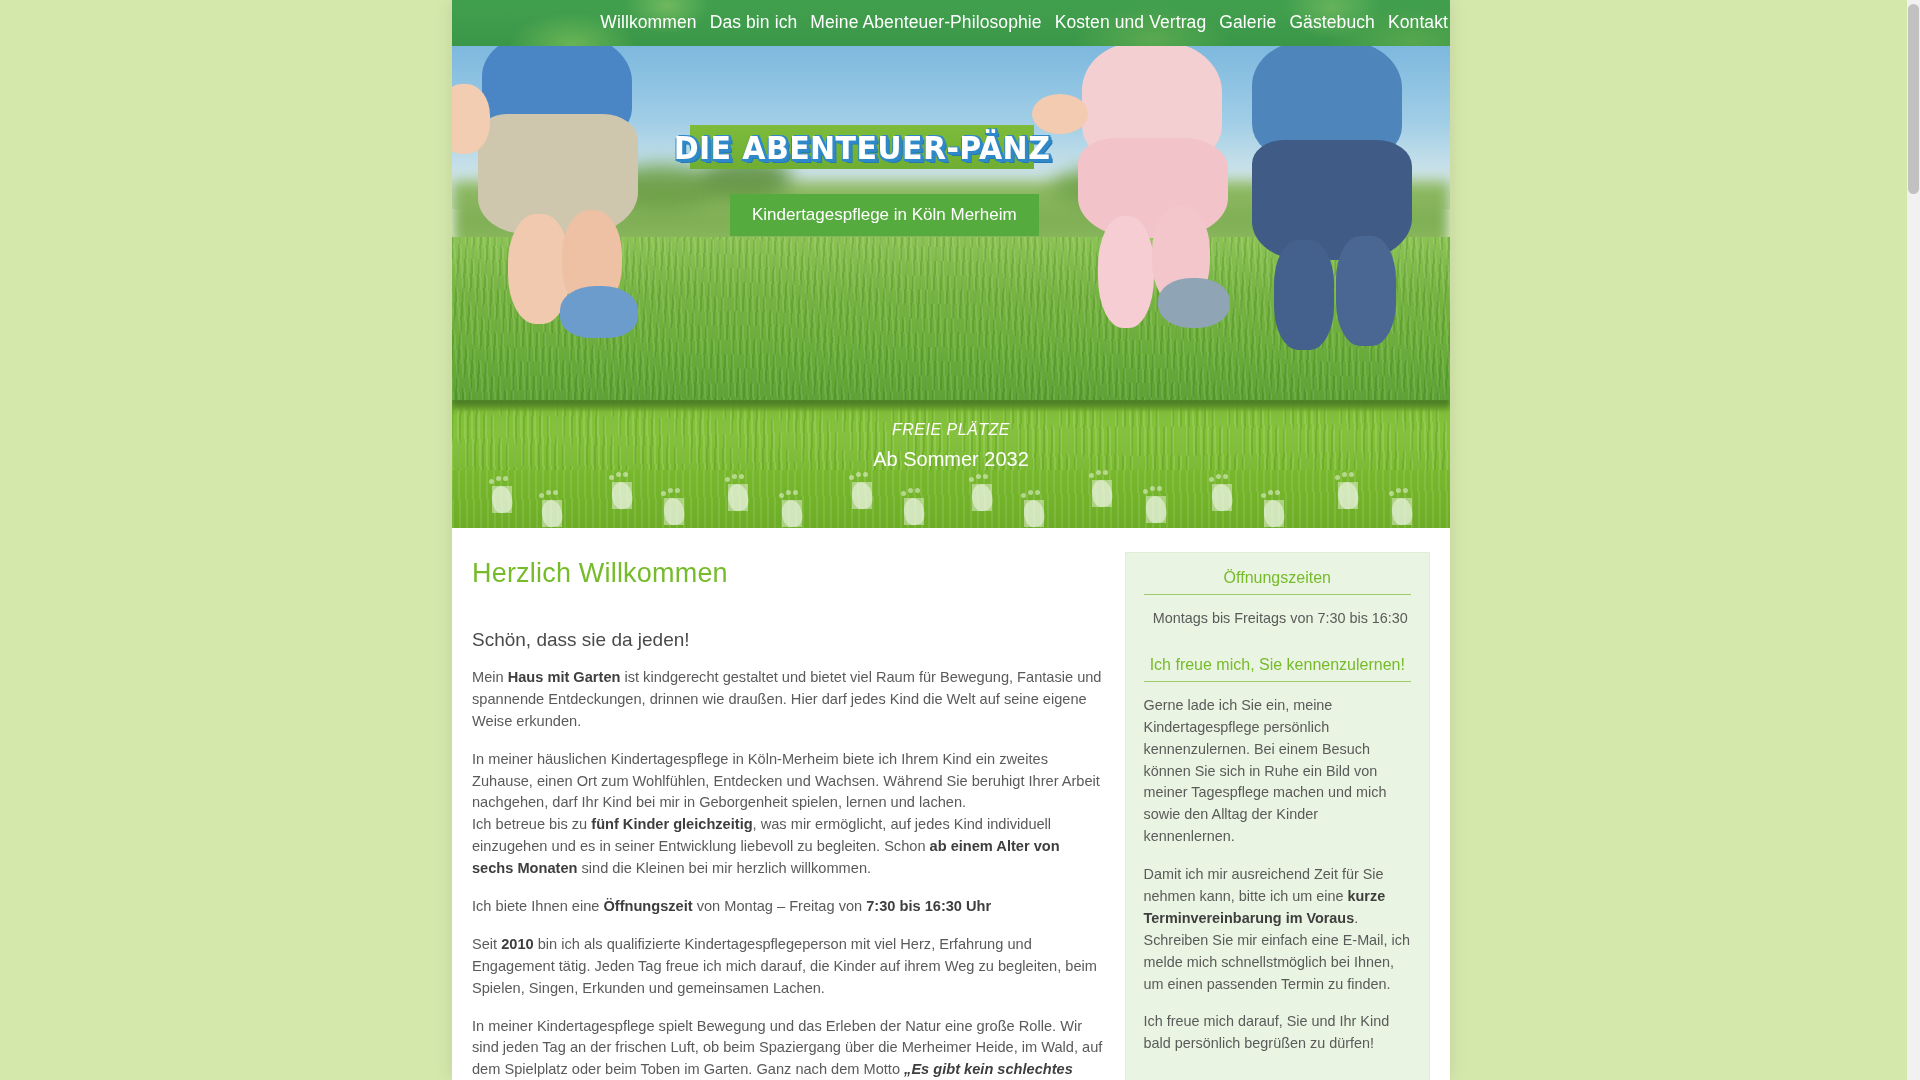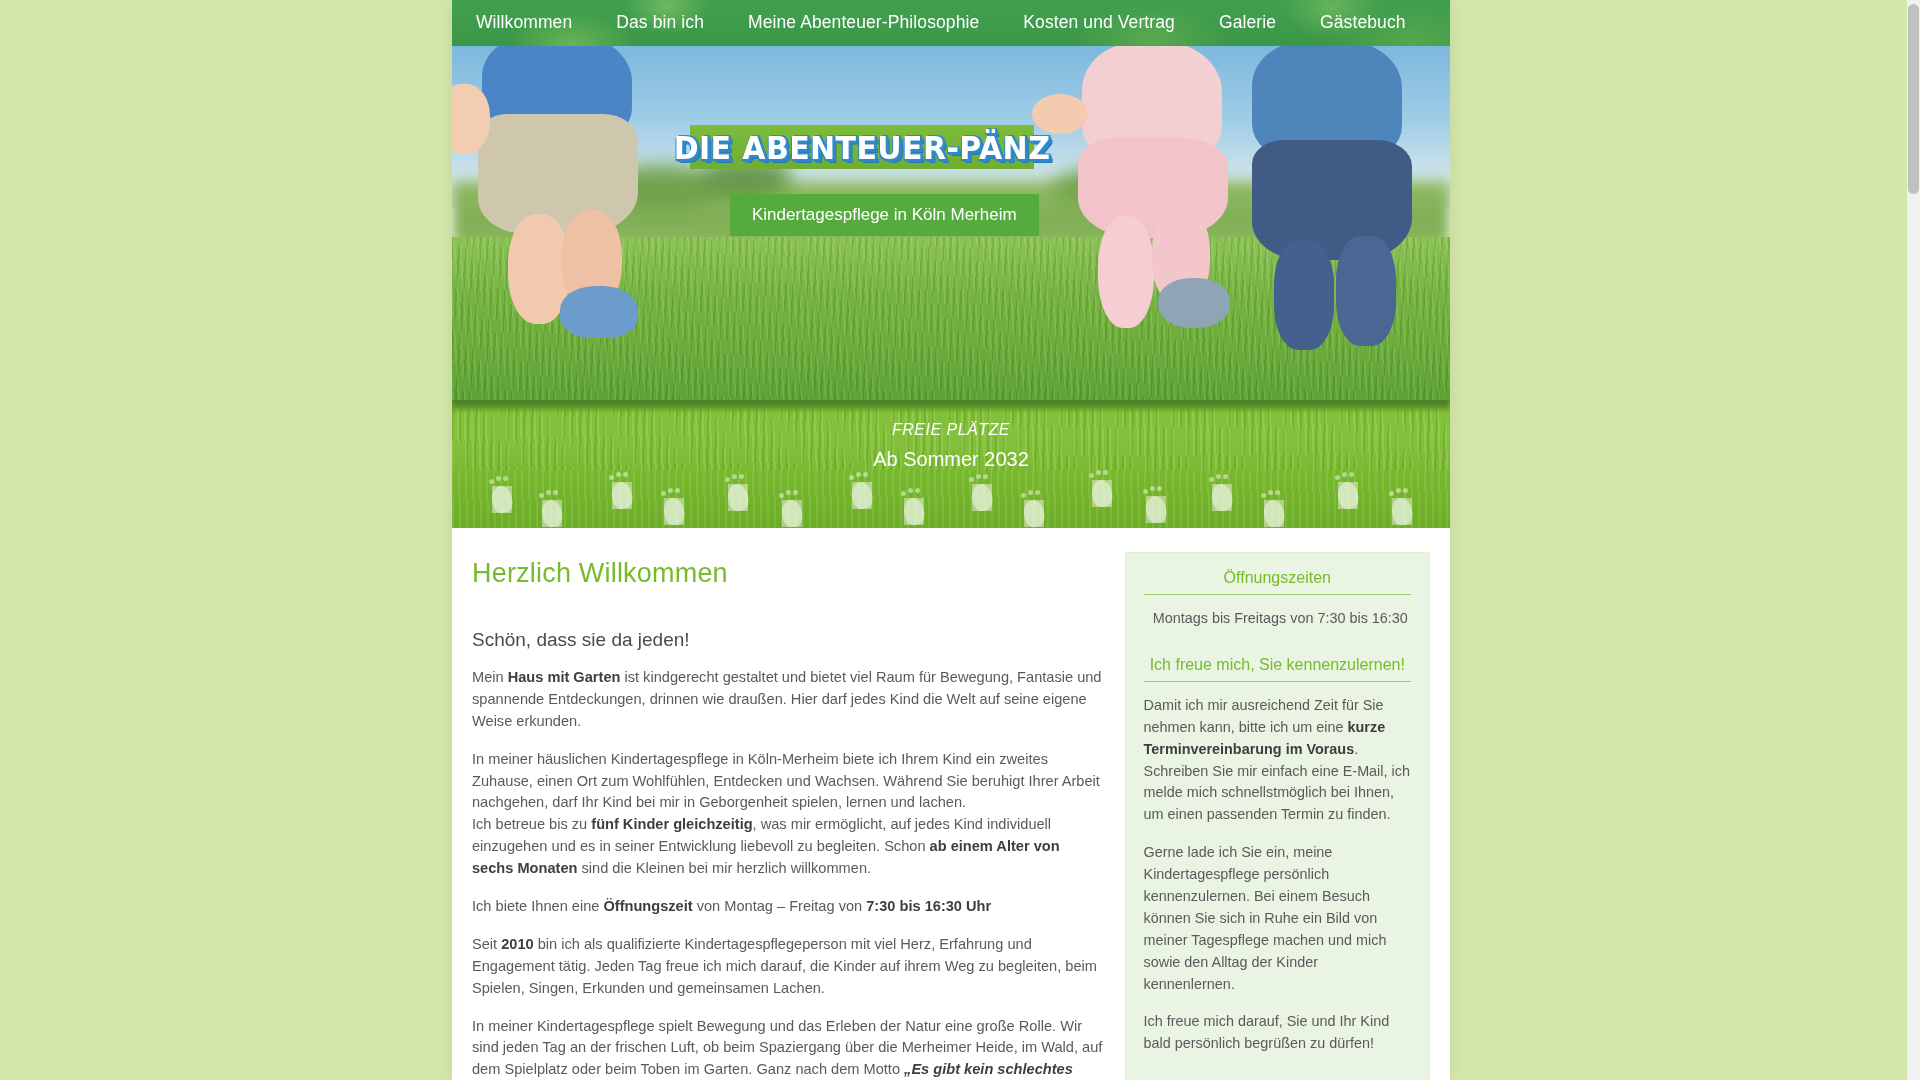--- a/index.html
+++ b/index.html
@@ -31,21 +31,21 @@
     background:
       radial-gradient(ellipse 90px 46px at 120px 44px, rgba(120,190,90,.75), rgba(120,190,90,0) 70%),
       radial-gradient(ellipse 60px 40px at 215px 6px, rgba(150,205,110,.55), rgba(150,205,110,0) 70%),
       radial-gradient(ellipse 110px 50px at 700px 40px, rgba(110,180,85,.6), rgba(110,180,85,0) 70%),
       radial-gradient(ellipse 70px 44px at 880px 8px, rgba(140,200,105,.5), rgba(140,200,105,0) 70%),
       radial-gradient(ellipse 120px 52px at 960px 42px, rgba(100,175,80,.65), rgba(100,175,80,0) 70%),
       linear-gradient(#41a04e,#3b9748);
   }
   .nav-items{
     position:relative; display:flex; align-items:center; height:46px;
-    justify-content:space-between; gap:40px;
+    justify-content:flex-end; gap:9px;
     padding-left:22px;
   }
   .nav-item{
     color:#ffffff; font-size:17.5px; line-height:1;
     letter-spacing:.1px; white-space:nowrap; cursor:pointer;
     padding:4px 2px;
   }
   
   .hero{
     position:absolute; left:452px; top:46px; width:998px; height:354px;
@@ -389,24 +389,24 @@
       <span>In meiner Kindertagespflege spielt Bewegung und das Erleben der Natur eine große Rolle. Wir sind jeden Tag an der frischen Luft, ob beim Spaziergang über die Merheimer Heide, im Wald, auf dem Spielplatz oder beim Toben im Garten. Ganz nach dem Motto </span><span class="motto">„Es gibt kein schlechtes Wetter, nur schlechte Kleidung“</span>
     </p>
   </div>
 
   <div class="side-col">
     <div class="sidebox">
       <div class="side-h">Öffnungszeiten</div>
       <p class="center">Montags bis Freitags von 7:30 bis 16:30</p>
 
       <div class="side-h tight">Ich freue mich, Sie kennenzulernen!</div>
+      <p>Gerne lade ich Sie ein, meine Kindertagespflege persönlich kennenzulernen. Bei einem Besuch können Sie sich in Ruhe ein Bild von meiner Tagespflege machen und mich sowie den Alltag der Kinder kennenlernen.</p>
       <p>
         <span>Damit ich mir ausreichend Zeit für Sie nehmen kann, bitte ich um eine </span><b>kurze Terminvereinbarung im Voraus</b><span>. Schreiben Sie mir einfach eine E-Mail, ich melde mich schnellstmöglich bei Ihnen, um einen passenden Termin zu finden.</span>
       </p>
-      <p>Gerne lade ich Sie ein, meine Kindertagespflege persönlich kennenzulernen. Bei einem Besuch können Sie sich in Ruhe ein Bild von meiner Tagespflege machen und mich sowie den Alltag der Kinder kennenlernen.</p>
       <p>Ich freue mich darauf, Sie und Ihr Kind bald persönlich begrüßen zu dürfen!</p>
     </div>
   </div>
 </div>
 
 <div class="scrollbar">
   <div class="scrollthumb"></div>
 </div>
 
 </body></html>

